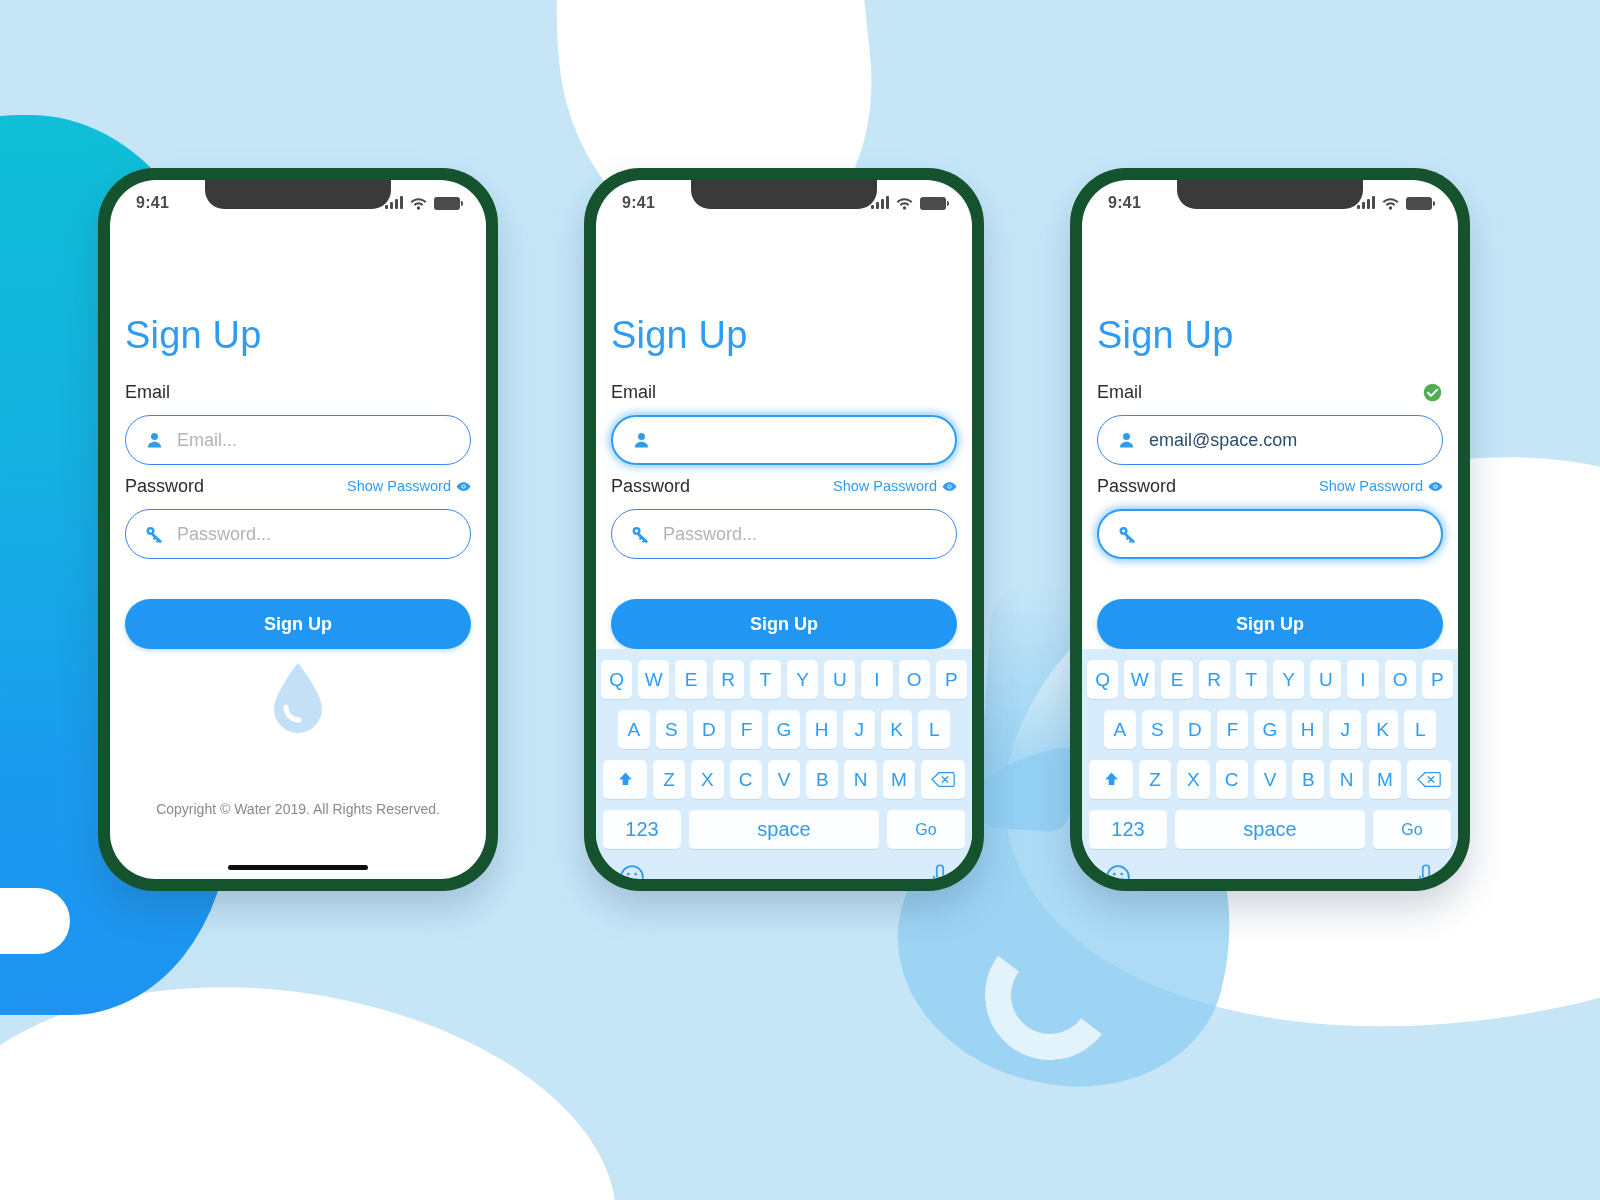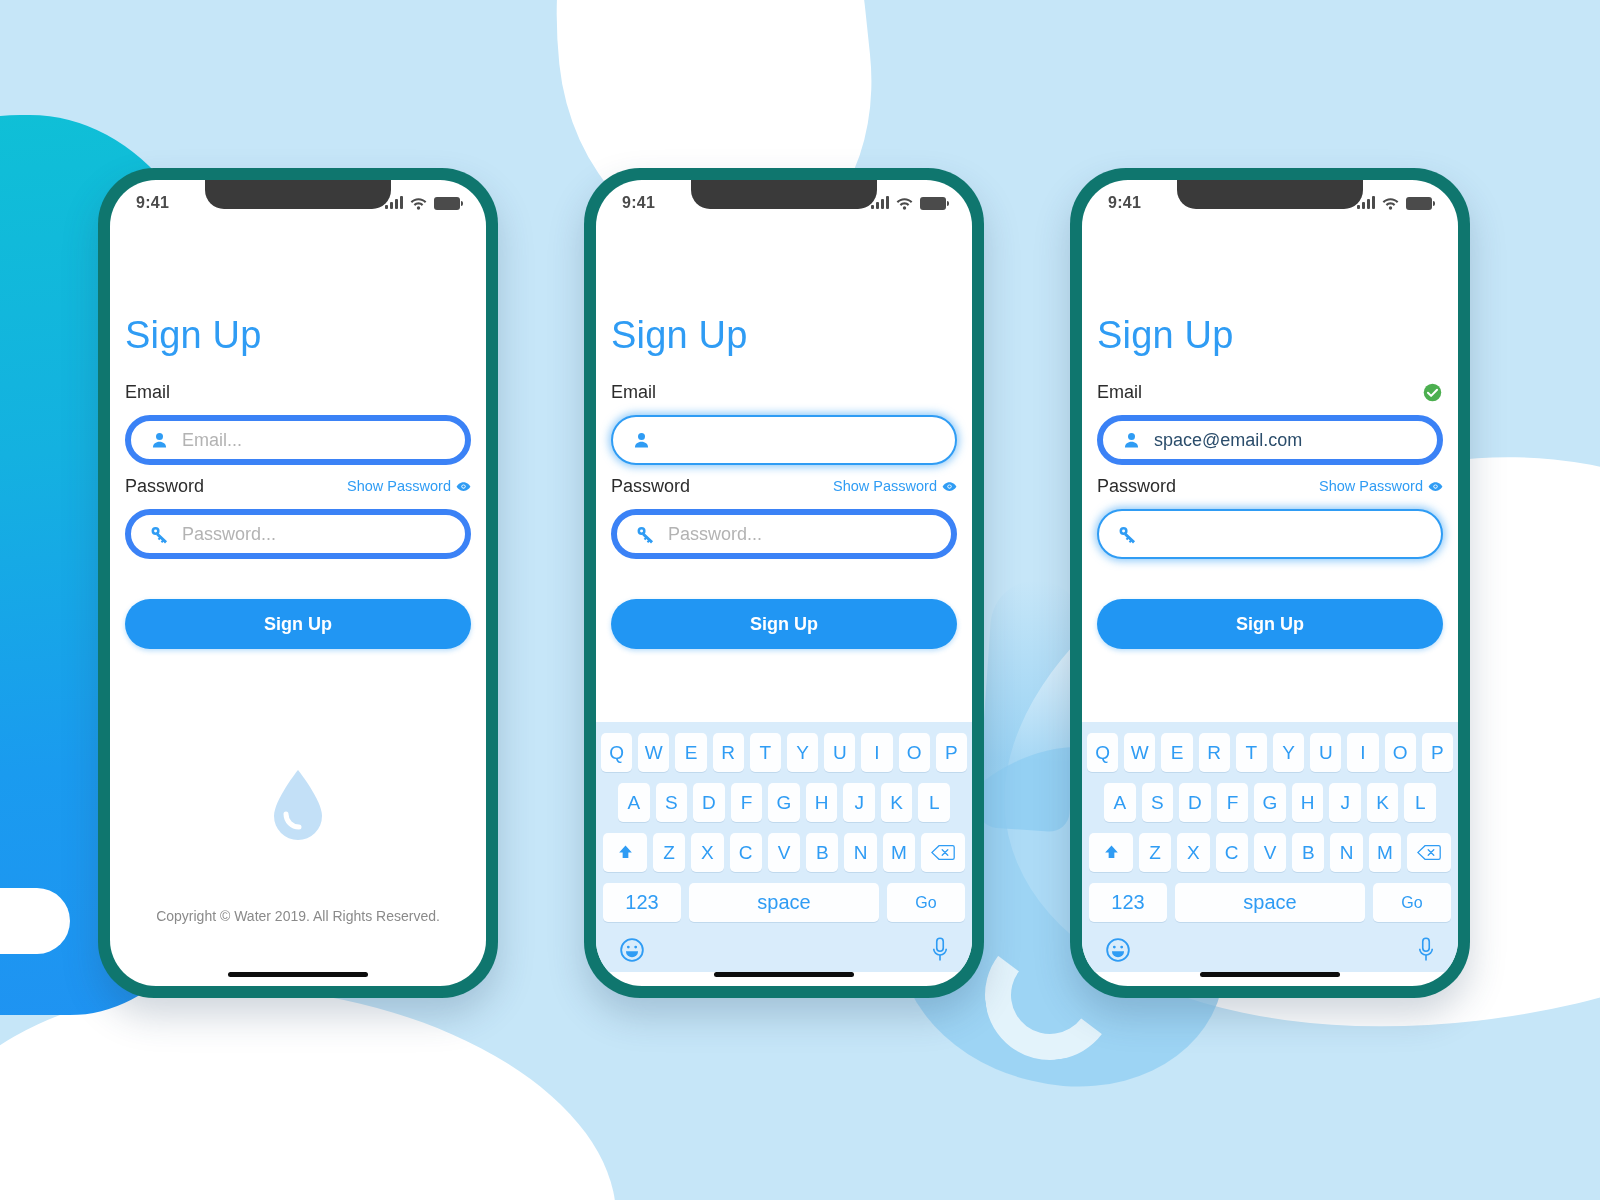--- a/index.html
+++ b/index.html
@@ -76,22 +76,22 @@
     border-top-color: transparent;
     border-right-color: transparent;
     border-radius: 50%;
     opacity: .72;
     transform: rotate(-8deg);
   }
 
   
   .phone {
     position: absolute;
-    width: 400px; height: 830px;
-    background: #0f766e;
+    width: 400px; height: 723px;
+    background: #14532d;
     border-radius: 56px;
     padding: 12px;
     box-shadow: 0 18px 36px rgba(40,70,100,.22);
   }
   #phone1 { left: 98px;  top: 168px; }
   #phone2 { left: 584px; top: 168px; }
   #phone3 { left: 1070px;top: 168px; }
 
   .screen {
     position: relative;
@@ -147,21 +147,21 @@
     height: 26px; margin-bottom: 10px; text-align: center;
   }
   .field-label { font-size: 18px; color: #2c2c2c; }
   .show-pass {
     font-size: 14.5px; color: #2f9cf4; display: flex; align-items: center; gap: 5px;
   }
   .eye-ic { display: inline-block; width: 15px; height: 15px; }
 
   .input-box {
     height: 50px;
-    border: 6px solid #3b82f6;
+    border: 1px solid #3b82f6;
     border-radius: 25px;
     display: flex; align-items: center;
     padding: 0 18px;
     gap: 12px;
     background: #fff;
   }
   .input-box.focused {
     border: 2px solid #2f9cf4;
     box-shadow: 0 0 9px 2px rgba(47,156,244,.55);
   }
@@ -480,21 +480,21 @@
           <svg class="check-ic" viewBox="0 0 24 24">
             <circle cx="12" cy="12" r="10" fill="#4caf50"></circle>
             <path d="M6.8 12.3l3.6 3.6 6.8-7" fill="none" stroke="#ffffff" stroke-width="2.3" stroke-linecap="round" stroke-linejoin="round"></path>
           </svg>
         </div>
         <div class="input-box">
           <svg class="in-icon" viewBox="0 0 24 24">
             <circle cx="12" cy="7.5" r="4" fill="#2f9cf4"></circle>
             <path d="M4.5 20c0-4 3.4-6.5 7.5-6.5s7.5 2.5 7.5 6.5z" fill="#2f9cf4"></path>
           </svg>
-          <span class="in-text filled">space@email.com</span>
+          <span class="in-text filled">email@space.com</span>
         </div>
       </div>
 
       <div class="field">
         <div class="field-head">
           <span class="field-label">Password</span>
           <span class="show-pass">
             <span>Show Password</span>
             <svg class="eye-ic" viewBox="0 0 24 24">
               <path d="M12 5C6.5 5 2.2 9.2 1 12c1.2 2.8 5.5 7 11 7s9.8-4.2 11-7c-1.2-2.8-5.5-7-11-7z" fill="#2f9cf4"></path>

